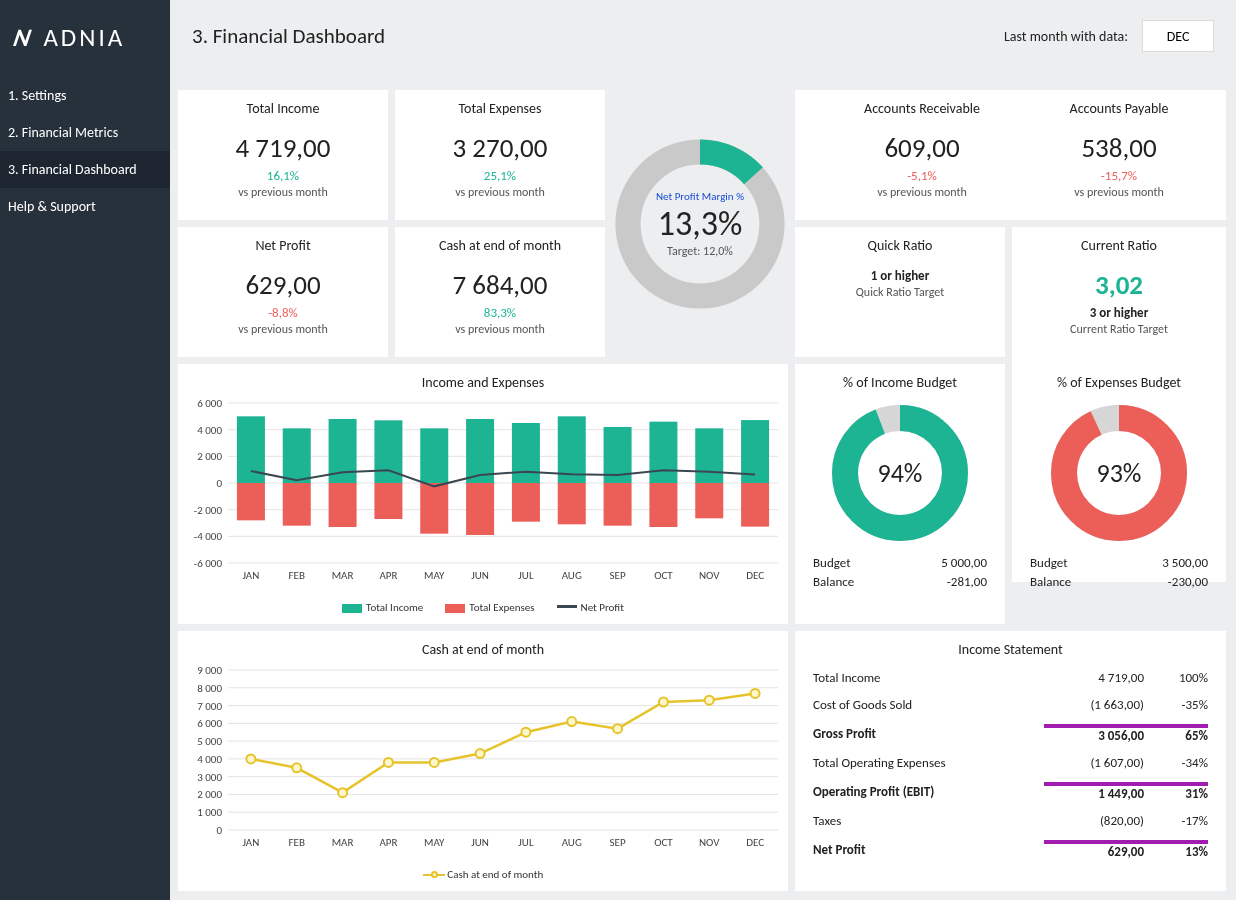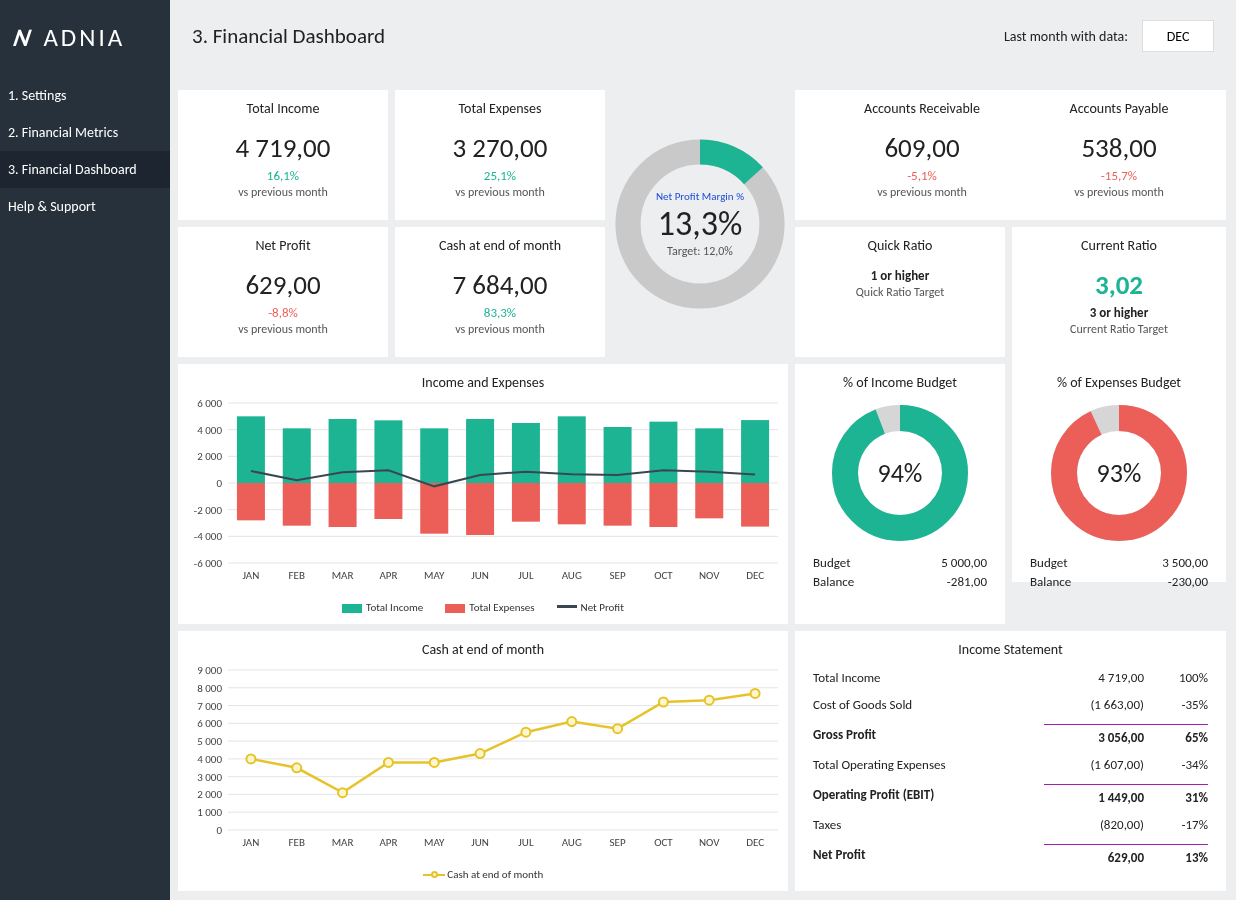--- a/index.html
+++ b/index.html
@@ -33,21 +33,21 @@
   .legend { display:flex; justify-content:center; gap:22px; font-size:11px; color:#333; padding:4px 0 8px; }
   .legend .swatch { display:inline-block; width:20px; height:9px; margin-right:4px; vertical-align:middle; }
   .tick { font-size:11px; fill:#444; }
   .budget-row { display:flex; justify-content:space-between; font-size:13px; color:#222; padding:2px 18px;gap:32px; }
   .stmt-title { text-align:center; font-size:14px; color:#222; padding:10px 0 6px; }
   .stmt-row { display:flex; font-size:13px; color:#222; padding:6px 18px; }
   .stmt-row .l { flex:1; }
   .stmt-row .v { width:100px; text-align:right; }
   .stmt-row .p { width:64px; text-align:right; }
   .stmt-row.bold { font-weight:700;align-items:center; }
-  .stmt-row.ruled2 .v, .stmt-row.ruled2 .p { border-top:1px solid #a21caf; padding-top:5px; }
+  .stmt-row.ruled2 .v, .stmt-row.ruled2 .p { border-top:4px solid #a21caf; }
 </style>
 </head>
 <body>
 
 <div class="sidebar">
   <div class="logo">
     <span class="logo-mark">N</span>
     <span>ADNIA</span>
   </div>
   <div id="nav">

